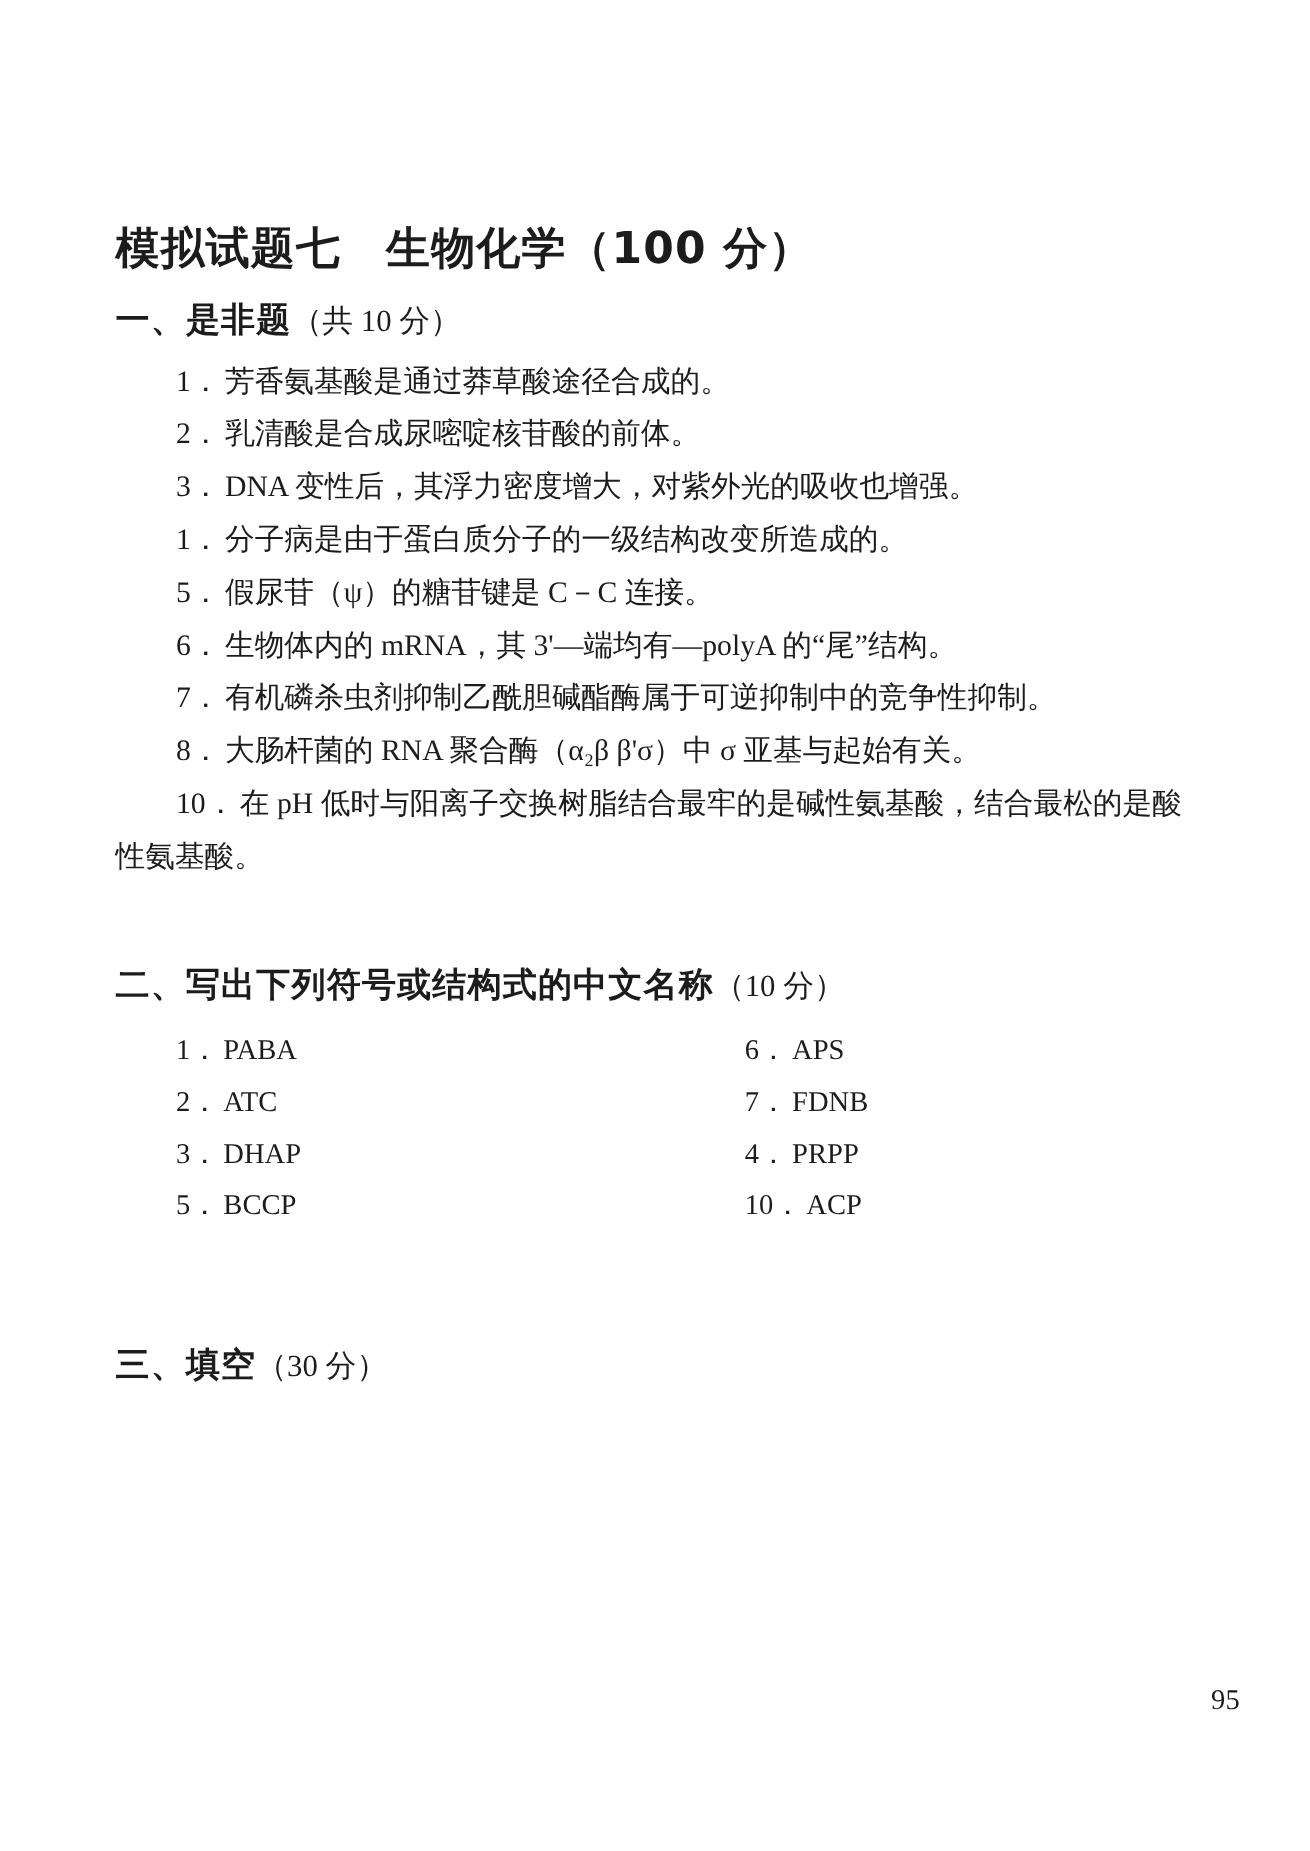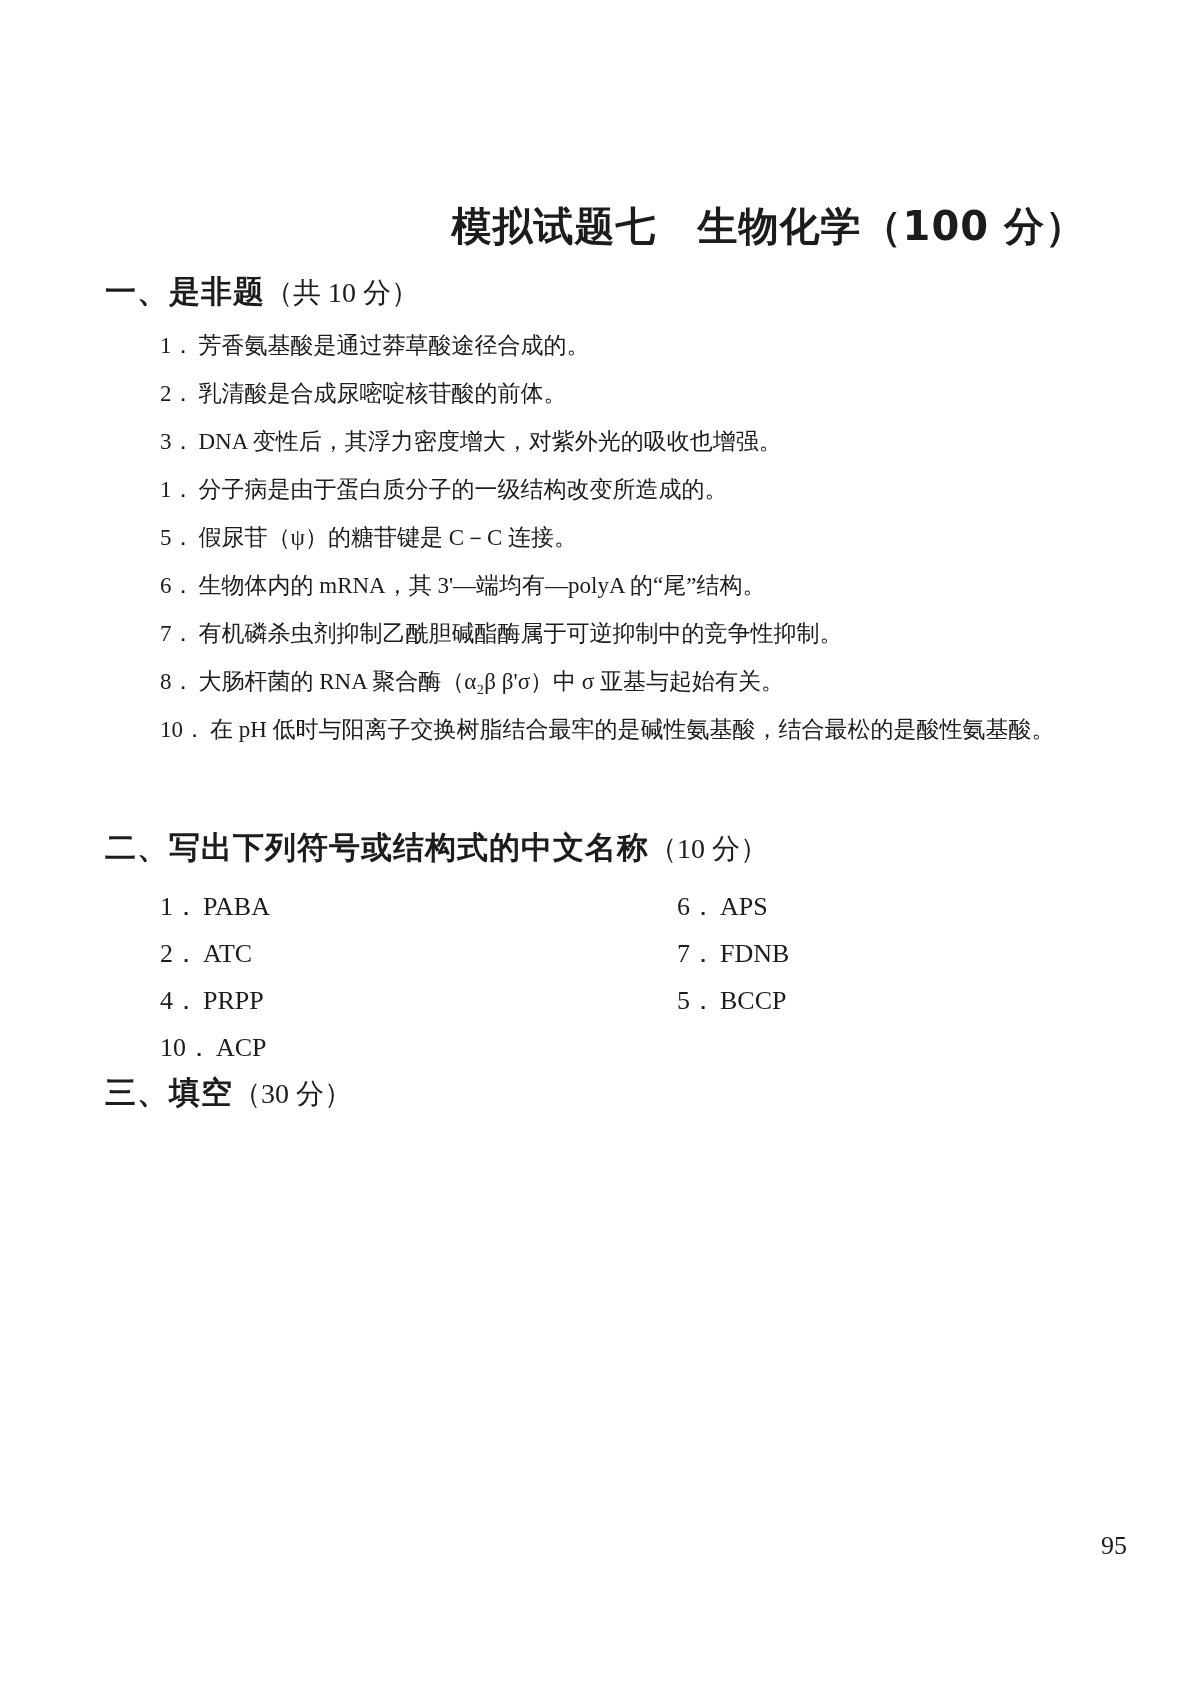--- a/index.html
+++ b/index.html
@@ -10,21 +10,21 @@
     margin: 0 auto;
     background: #ffffff;
     color: #1c1c1c;
     font-family: "Liberation Serif", "DejaVu Serif", serif;
     overflow: hidden;
   }
   .content { padding: 0 105px; }
 
   .doc-title {
     margin-top: 200px;
-    text-align: right;
+    text-align: left;
     font-family: "DejaVu Sans", "Liberation Sans", sans-serif;
     font-weight: 700;
     font-size: 40px;
     line-height: 52px;
     letter-spacing: 1px;
   }
 
   .sec-heading {
     font-family: "DejaVu Sans", "Liberation Sans", sans-serif;
     font-weight: 700;
@@ -33,23 +33,23 @@
     letter-spacing: 1px;
   }
   .sec-heading .note {
     font-family: "Liberation Serif", "DejaVu Serif", serif;
     font-weight: 400;
     font-size: 28px;
     letter-spacing: 0;
   }
   .h1 { margin-top: 18px; }
   .h2 { margin-top: 72px; }
-  .h3 { }
+  .h3 { margin-top: 101px; }
 
-  .s1-list { margin-top: 8px; font-size: 23px; line-height: 48px; }
+  .s1-list { margin-top: 8px; font-size: 27px; line-height: 48px; }
   .s1-list p { margin: 0; text-indent: 55px; }
   .item-num { margin-right: 4px; }
 
   .s2-grid {
     margin-top: 13px;
     display: grid;
     grid-template-columns: 517px 1fr;
     font-size: 26px;
     line-height: 47px;
   }
@@ -105,20 +105,21 @@
 
     <div class="sec-heading h2">
       <span>二、写出下列符号或结构式的中文名称</span><span class="note">（10 分）</span>
     </div>
 
     <div class="s2-grid">
       <div class="cell"><span class="item-num">1．</span><span>PABA</span></div>
       <div class="cell"><span class="item-num">6．</span><span>APS</span></div>
       <div class="cell"><span class="item-num">2．</span><span>ATC</span></div>
       <div class="cell"><span class="item-num">7．</span><span>FDNB</span></div>
+      <div class="cell"><span class="item-num">3．</span><span>DHAP</span></div>
       <div class="cell"><span class="item-num">4．</span><span>PRPP</span></div>
       <div class="cell"><span class="item-num">5．</span><span>BCCP</span></div>
       <div class="cell"><span class="item-num">10．</span><span>ACP</span></div>
     </div>
 
     <div class="sec-heading h3">
       <span>三、填空</span><span class="note">（30 分）</span>
     </div>
 
 

